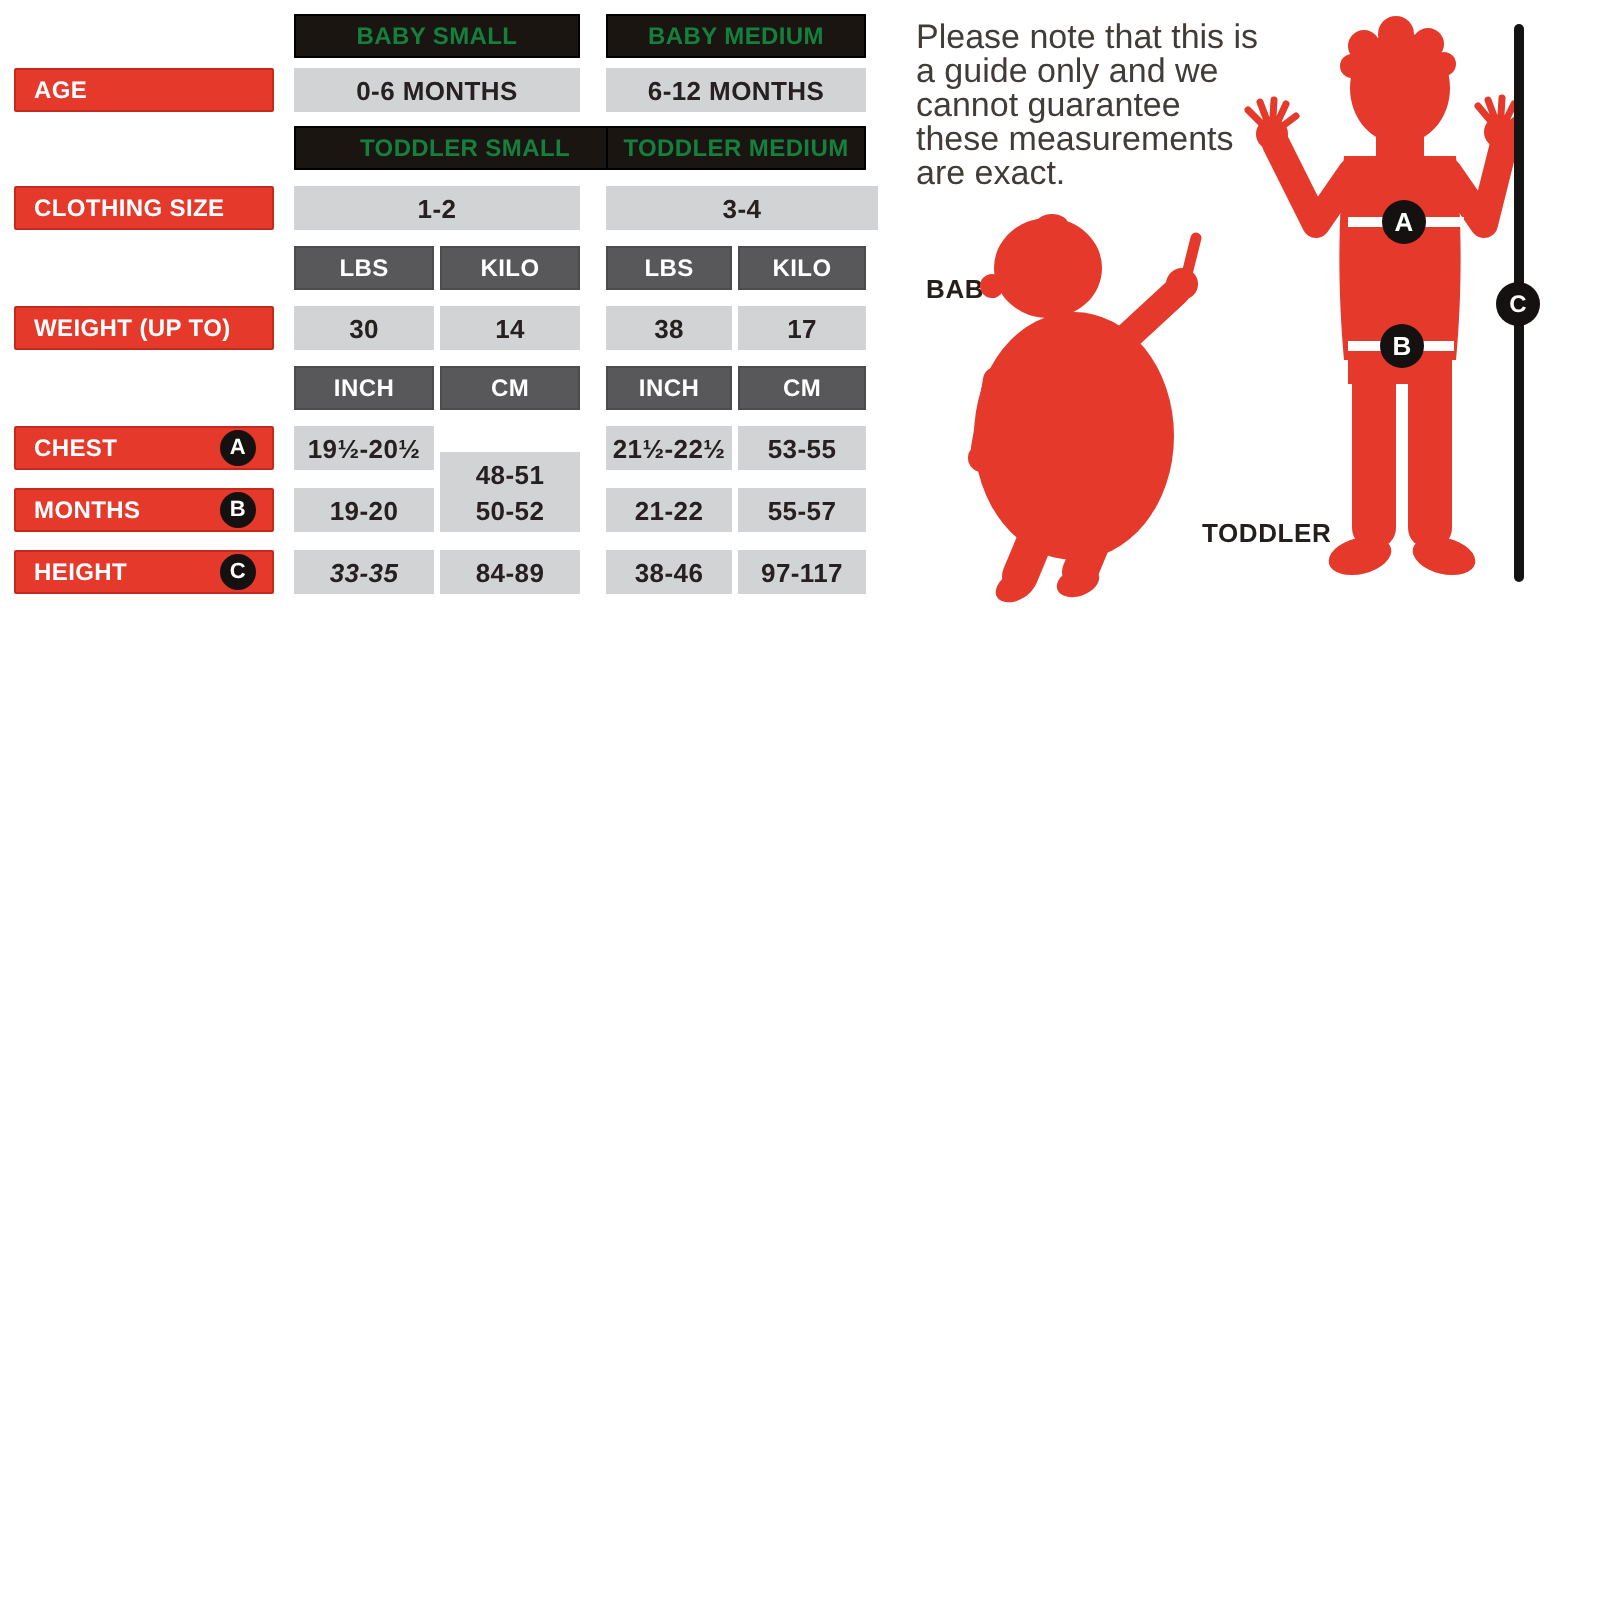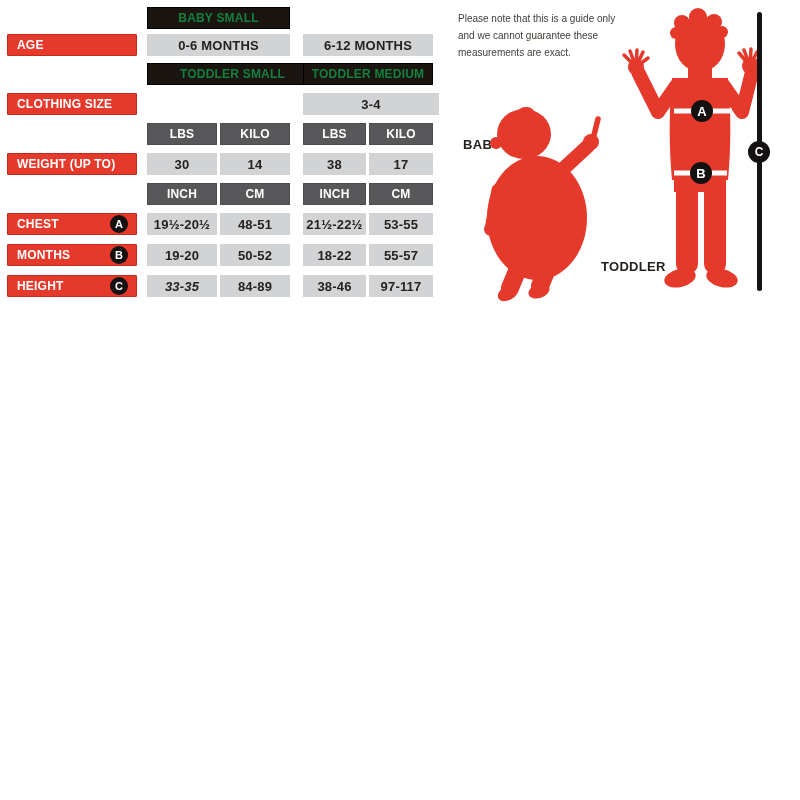--- a/index.html
+++ b/index.html
@@ -27,21 +27,21 @@
     background:var(--red);color:#fff;justify-content:flex-start;padding-left:9px;
     border:1px solid #c62a1e;border-radius:1px;
   }
   .badge{
     position:absolute;width:18px;height:18px;border-radius:50%;background:#141110;color:#fff;
     display:flex;align-items:center;justify-content:center;font-weight:bold;font-size:11px;
     top:1px;right:8px;
   }
   .note{
     position:absolute;left:458px;top:10px;width:176px;
-    font-size:10px;line-height:17px;color:var(--note-text-color);
+    font-size:17px;line-height:17px;color:var(--note-text-color);
   }
   .fig-label{position:absolute;font-weight:bold;font-size:13px;color:#241f1b;letter-spacing:.3px;}
   .height-line{
     position:absolute;left:757px;top:12px;width:5px;height:279px;background:var(--line-black);border-radius:3px;
   }
   .c-badge{
     position:absolute;left:748px;top:141px;width:22px;height:22px;border-radius:50%;
     background:#141110;color:#fff;display:flex;align-items:center;justify-content:center;
     font-weight:bold;font-size:12px;
   }
@@ -74,49 +74,51 @@
     <span class="badge">B</span>
   </div>
   <div class="cell red-label" style="left:7px;top:275px;width:130px;">
     <span>HEIGHT</span>
     <span class="badge">C</span>
   </div>
 
   <div class="cell black-h" style="left:147px;top:7px;width:143px;">BABY SMALL</div>
   <div class="cell data" style="left:147px;top:34px;width:143px;">0-6 MONTHS</div>
   <div class="cell black-h" style="left:147px;top:63px;width:171px;text-align:center;">TODDLER SMALL</div>
+  <div class="cell data" style="left:147px;top:93px;width:143px;">1-2</div>
 
   <div class="cell gray-h" style="left:147px;top:123px;width:70px;">LBS</div>
   <div class="cell gray-h" style="left:220px;top:123px;width:70px;">KILO</div>
   <div class="cell data" style="left:147px;top:153px;width:70px;">30</div>
   <div class="cell data" style="left:220px;top:153px;width:70px;">14</div>
 
   <div class="cell gray-h" style="left:147px;top:183px;width:70px;">INCH</div>
   <div class="cell gray-h" style="left:220px;top:183px;width:70px;">CM</div>
   <div class="cell data" style="left:147px;top:213px;width:70px;">19½-20½</div>
-  <div class="cell data" style="left:220px;top:213px;width:70px;">48-51</div>
+  <div class="cell data" style="left:220px;top:226px;width:70px;">48-51</div>
   <div class="cell data" style="left:147px;top:244px;width:70px;">19-20</div>
   <div class="cell data" style="left:220px;top:244px;width:70px;">50-52</div>
   <div class="cell data" style="left:147px;top:275px;width:70px;font-style:italic;">33-35</div>
   <div class="cell data" style="left:220px;top:275px;width:70px;">84-89</div>
 
+  <div class="cell black-h" style="left:303px;top:7px;width:130px;">BABY MEDIUM</div>
   <div class="cell data" style="left:303px;top:34px;width:130px;">6-12 MONTHS</div>
   <div class="cell black-h" style="left:303px;top:63px;width:130px;">TODDLER MEDIUM</div>
   <div class="cell data" style="left:303px;top:93px;width:136px;">3-4</div>
 
   <div class="cell gray-h" style="left:303px;top:123px;width:63px;">LBS</div>
   <div class="cell gray-h" style="left:369px;top:123px;width:64px;">KILO</div>
   <div class="cell data" style="left:303px;top:153px;width:63px;">38</div>
   <div class="cell data" style="left:369px;top:153px;width:64px;">17</div>
 
   <div class="cell gray-h" style="left:303px;top:183px;width:63px;">INCH</div>
   <div class="cell gray-h" style="left:369px;top:183px;width:64px;">CM</div>
   <div class="cell data" style="left:303px;top:213px;width:63px;">21½-22½</div>
   <div class="cell data" style="left:369px;top:213px;width:64px;">53-55</div>
-  <div class="cell data" style="left:303px;top:244px;width:63px;">18-22</div>
+  <div class="cell data" style="left:303px;top:244px;width:63px;">21-22</div>
   <div class="cell data" style="left:369px;top:244px;width:64px;">55-57</div>
   <div class="cell data" style="left:303px;top:275px;width:63px;">38-46</div>
   <div class="cell data" style="left:369px;top:275px;width:64px;">97-117</div>
 
   <div class="note">Please note that this is a guide only and we cannot guarantee these measurements are exact.</div>
 
   <div class="fig-label" style="left:463px;top:137px;">BABY</div>
   <div class="fig-label" style="left:601px;top:259px;">TODDLER</div>
 
   <svg style="position:absolute;left:482px;top:106px;" width="130" height="196" viewBox="0 0 130 196">

